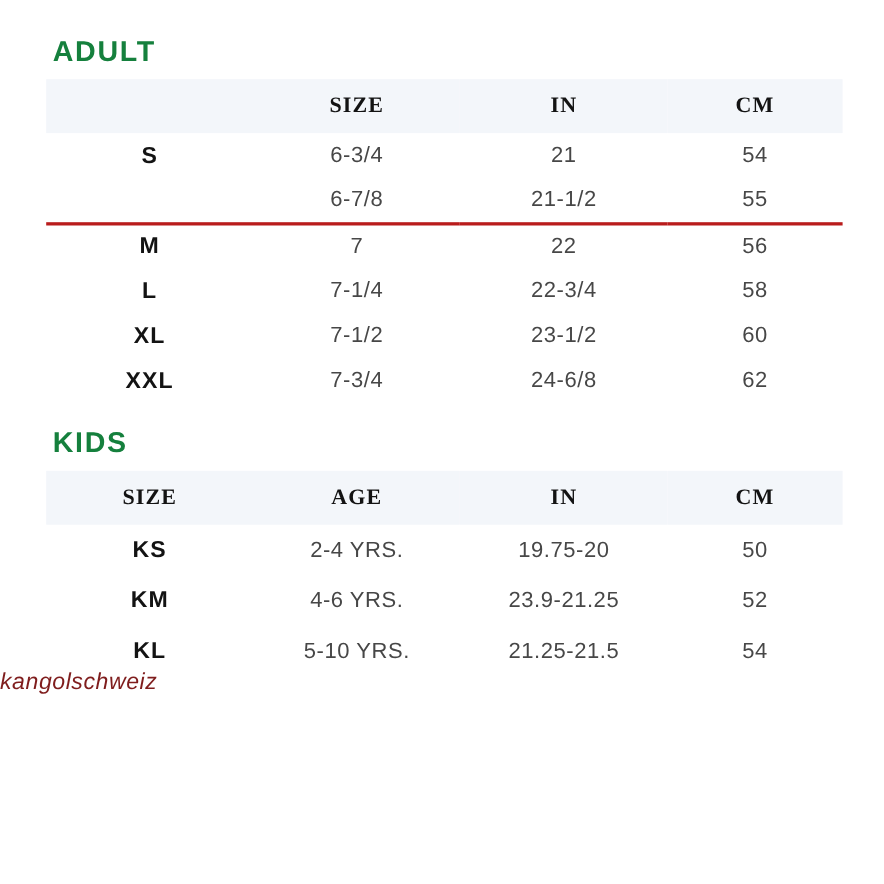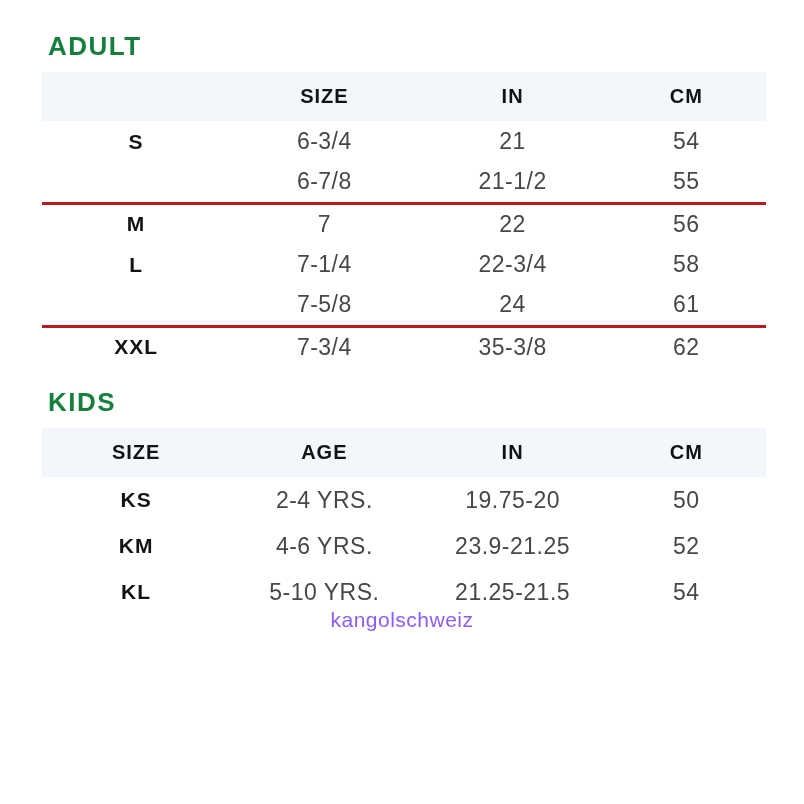--- a/index.html
+++ b/index.html
@@ -35,49 +35,51 @@
   thead th {
     background: #f3f6fa;
     height: 49px;
     font-size: 20px;
     font-weight: 700;
     letter-spacing: 1px;
     color: #131313;
     text-align: center;
     vertical-align: middle;
     padding: 0;
+    font-family: Liberation Serif, serif;
   }
 
   tbody td {
     height: 41px;
     padding: 0;
     text-align: center;
     vertical-align: middle;
-    font-size: 23px;
+    font-size: 20px;
     font-weight: 300;
     letter-spacing: 0.5px;
     color: #474747;
   }
   td.glabel {
     font-size: 21px;
     font-weight: 700;
     letter-spacing: 1px;
     color: #131313;
   }
   tr.group-end td { border-bottom: 3px solid #b91c1c; }
 
   table.kids tbody td { height: 46px; }
 
   .watermark {
     width: 804px;
     margin-top: -7px;
-    text-align: center;
+    text-align: left;
     font-size: 21px;
     letter-spacing: 0.5px;
-    color: #8b5cf6;
+    color: #7f1d1d;
+    font-style: italic;
   }
 </style>
 </head>
 <body>
 
 <div class="page">
 
   <h1 class="section-title">ADULT</h1>
 
   <table class="size-table adult">
@@ -113,30 +115,30 @@
         <td>7</td>
         <td>22</td>
         <td>56</td>
       </tr>
       <tr>
         <td class="glabel">L</td>
         <td>7-1/4</td>
         <td>22-3/4</td>
         <td>58</td>
       </tr>
-      <tr class="group-end">
-        <td class="glabel"></td>
-        <td>7-5/8</td>
-        <td>24</td>
-        <td>61</td>
+      <tr>
+        <td class="glabel">XL</td>
+        <td>7-1/2</td>
+        <td>23-1/2</td>
+        <td>60</td>
       </tr>
       <tr>
         <td class="glabel">XXL</td>
         <td>7-3/4</td>
-        <td>35-3/8</td>
+        <td>24-6/8</td>
         <td>62</td>
       </tr>
     </tbody>
   </table>
 
   <h1 class="section-title kids-title">KIDS</h1>
 
   <table class="size-table kids">
     <colgroup>
         <col class="c0">

